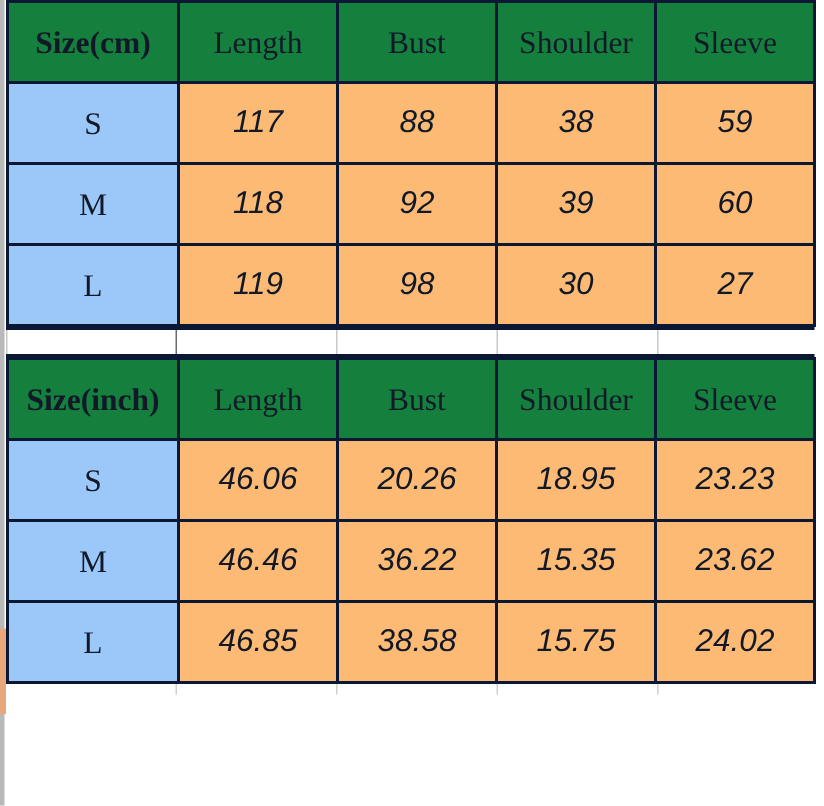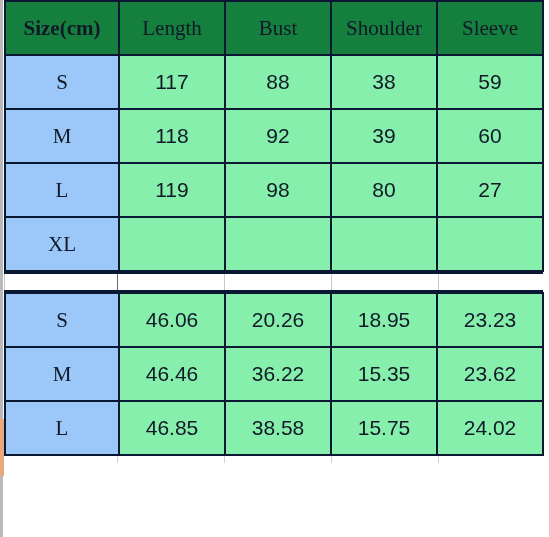--- a/index.html
+++ b/index.html
@@ -77,24 +77,25 @@
   
   .size-label {
     background: #9bc8f8;
     font-family: "Liberation Serif", serif;
     font-size: 21px;
     height: 52px;
   }
 
   
   .val {
-    background: #86efac;
+    background: #fdba74;
     font-family: "Liberation Sans", sans-serif;
     font-size: 21px;
     height: 52px;
+    font-style: italic;
   }
   .val.empty { color: transparent; }
 
   
   .gap-band {
     position: relative;
     width: 539px;
     height: 20px;
     background: #ffffff;
     box-sizing: border-box;
@@ -171,51 +172,51 @@
         <td class="val">118</td>
         <td class="val">92</td>
         <td class="val">39</td>
         <td class="val">60</td>
       </tr>
 
       <tr>
         <td class="size-label">L</td>
         <td class="val">119</td>
         <td class="val">98</td>
-        <td class="val">80</td>
+        <td class="val">30</td>
         <td class="val">27</td>
       </tr>
 
-      <tr>
-        <td class="size-label">XL</td>
-        <td class="val empty"></td>
-        <td class="val empty"></td>
-        <td class="val empty"></td>
-        <td class="val empty"></td>
-      </tr>
     </tbody>
   </table>
 
   <div class="gap-band">
     <div class="gl g0"></div>
     <div class="gl g1"></div>
     <div class="gl g2"></div>
     <div class="gl g3"></div>
     <div class="gl g4"></div>
   </div>
 
   <table class="size-table">
     <colgroup>
       <col class="c-size">
         <col class="c-data">
         <col class="c-data">
         <col class="c-data">
         <col class="c-data">
     </colgroup>
     <tbody>
+      <tr>
+        <td class="hdr hdr-size">Size(inch)</td>
+        <td class="hdr">Length</td>
+        <td class="hdr">Bust</td>
+        <td class="hdr">Shoulder</td>
+        <td class="hdr">Sleeve</td>
+      </tr>
 
       <tr>
         <td class="size-label">S</td>
         <td class="val">46.06</td>
         <td class="val">20.26</td>
         <td class="val">18.95</td>
         <td class="val">23.23</td>
       </tr>
 
       <tr>

